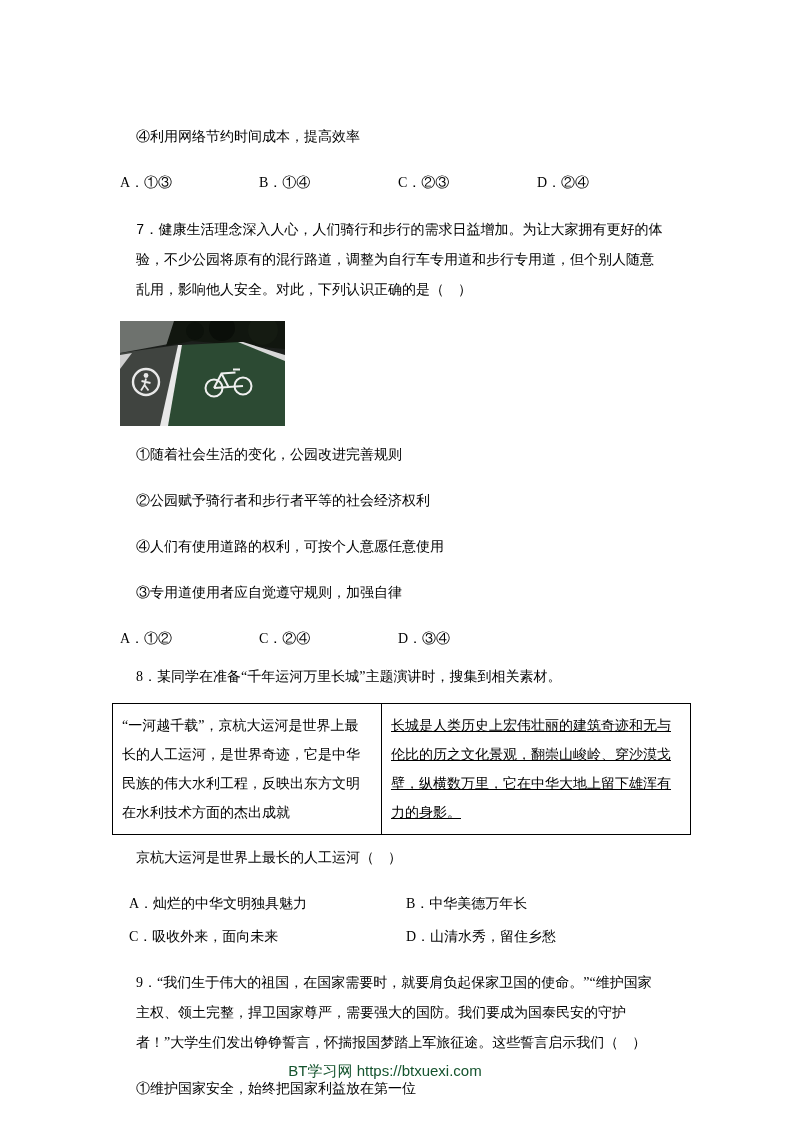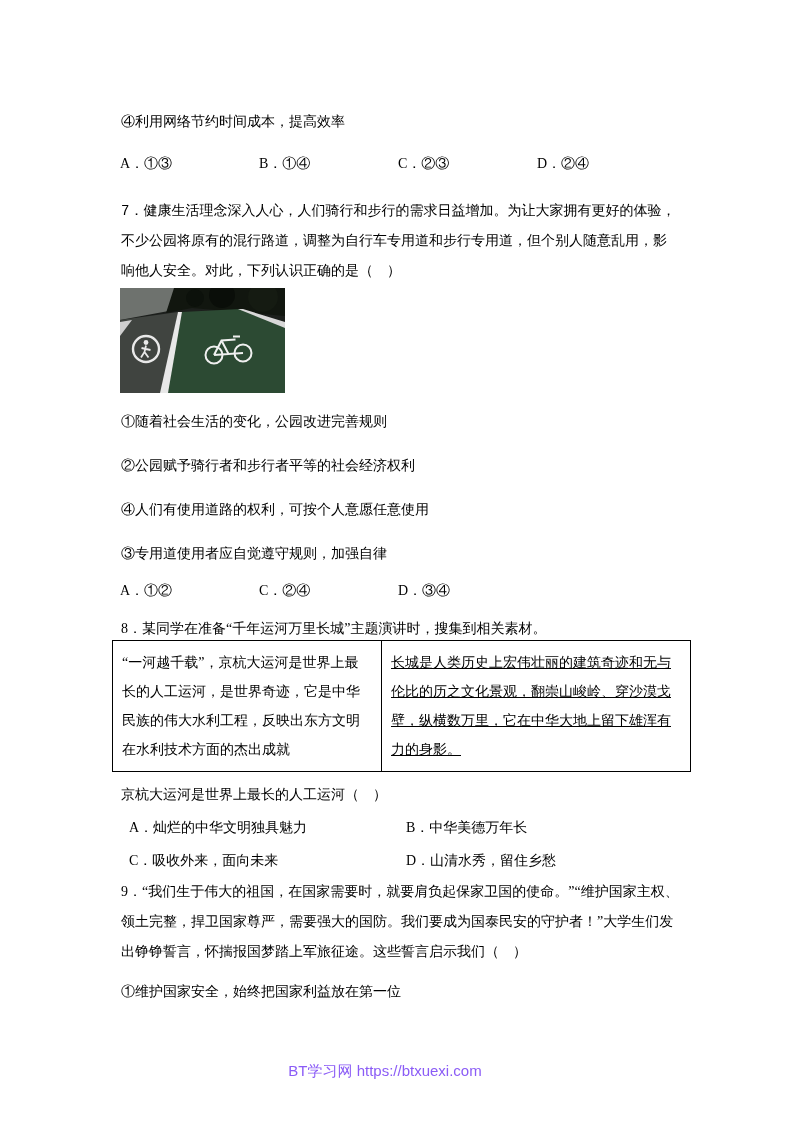--- a/index.html
+++ b/index.html
@@ -7,21 +7,21 @@
   body {
     width:793px; height:1122px;
     position:relative; overflow:hidden;
     font-family:"Liberation Serif","DejaVu Serif",serif;
     color:#000000;
   }
   .content {
     position:absolute; left:120px; top:106px; width:560px;
     font-size:14px; line-height:30px;
   }
-  .line { margin:1px; }
+  .line { margin:16px; }
   .mt2 { margin-top:2px; }
   .mt3 { margin-top:3px;margin-left:9px; }
   .mt7 { margin-top:7px; }
   .mt8 { margin-top:8px; }
   .mt10 { margin-top:10px; }
   .mt12 { margin-top:12px; }
   .mt14 { margin-top:14px; }
   .mt17 { margin-top:17px;font-family:Liberation Mono, monospace; }
   .choice-row { display:grid; }
   .choice-row.four { grid-template-columns:139px 139px 139px 1fr; }
@@ -41,21 +41,21 @@
     padding:7px 9px;
     line-height:29px;
     vertical-align:middle;
   }
   .cell-left  { width:269px; }
   .cell-right { width:309px;text-decoration:underline; }
   .footer {
     position:absolute; left:0; top:1062px; width:770px;
     text-align:center;
     font-family:"Liberation Sans","DejaVu Sans",sans-serif;
-    font-size:15px; color:#8b5cf6;
+    font-size:15px; color:#14532d;
   }
 </style>
 </head>
 <body>
 
 <div class="page">
   <div class="content">
 
     <p class="line">④利用网络节约时间成本，提高效率</p>
 

